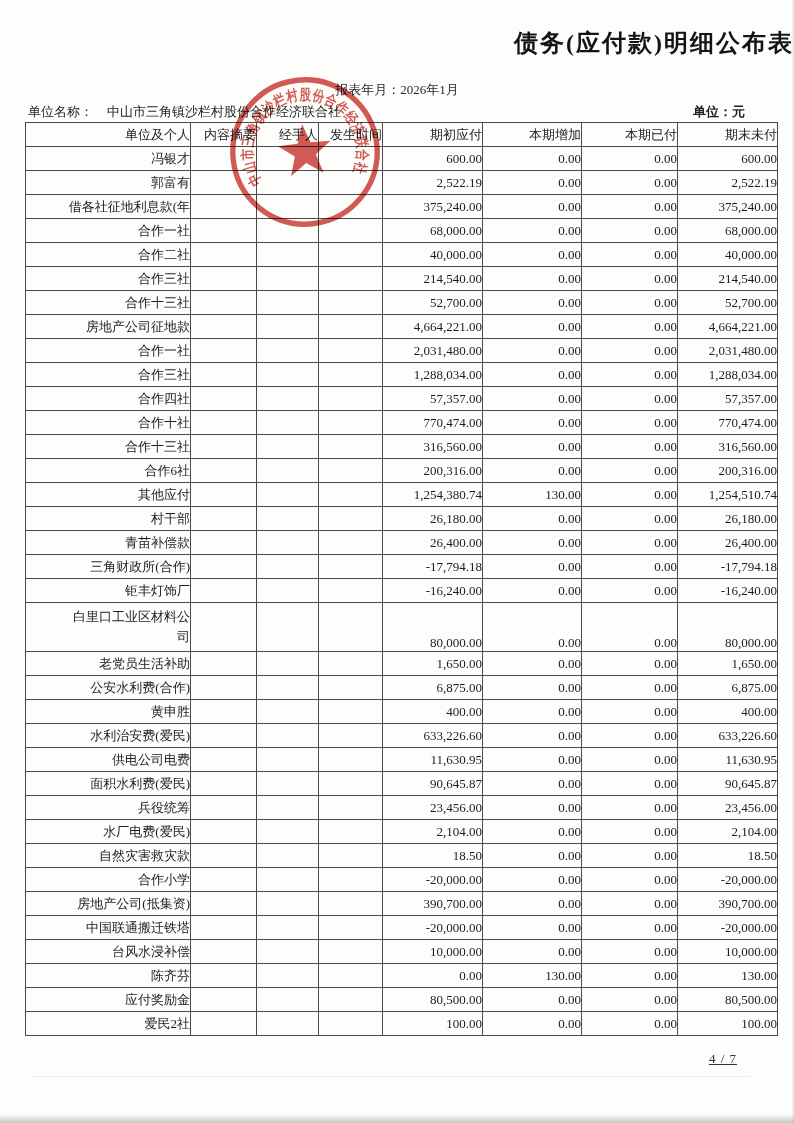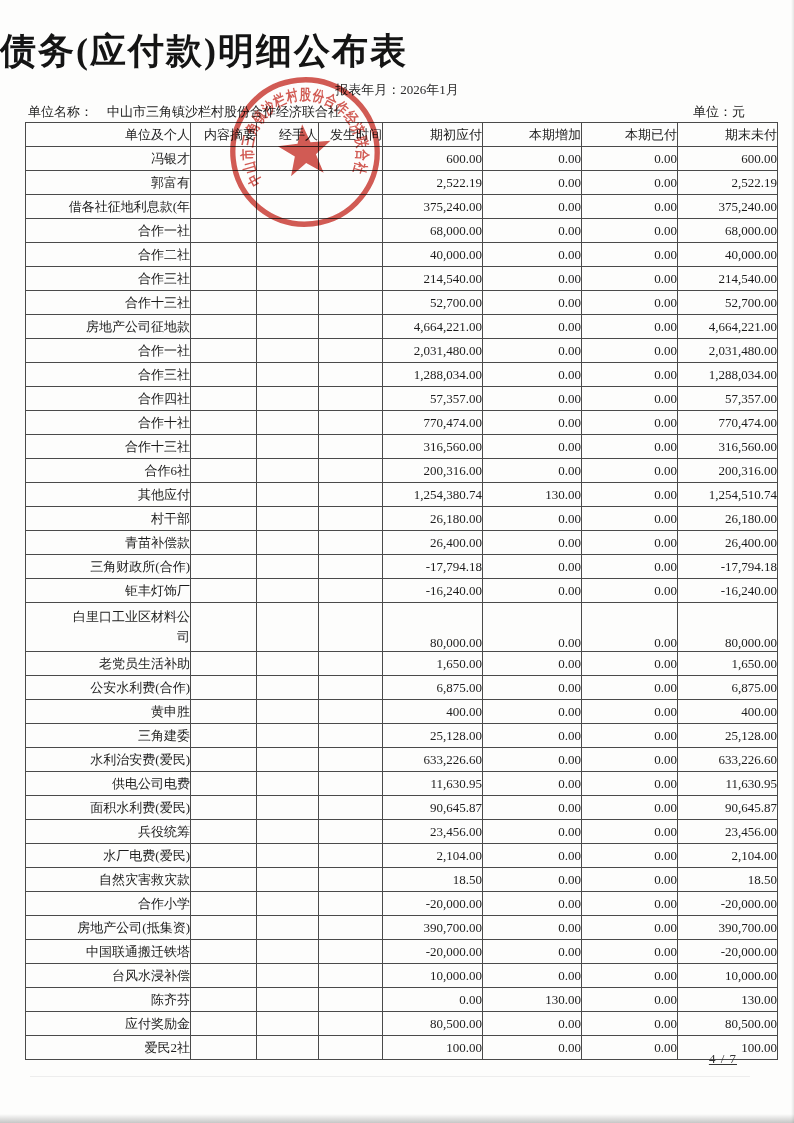--- a/index.html
+++ b/index.html
@@ -4,31 +4,31 @@
 <style>
   html,body{margin:0;padding:0;background:#e8e8e8;}
   .page{
     position:relative; width:794px; height:1123px; margin:0 auto;
     background:#fdfdfc; overflow:hidden;
     font-family:"Liberation Serif","DejaVu Serif",serif;
     color:#1e1e1e;
   }
   .doc-title{
     position:absolute; top:27px; left:0; width:100%;
-    text-align:left; font-size:36px; font-weight:700;
+    text-align:right; font-size:24px; font-weight:700;
     letter-spacing:2px; color:#141414;
   }
   .doc-subtitle{
     position:absolute; top:81px; left:0; width:100%;
     text-align:center; font-size:13px; color:#2a2a2a;
   }
   .meta-line{position:absolute; top:103px; left:28px; right:49px; height:18px; font-size:13px;}
   .meta-left{position:absolute; left:0; top:0;}
   .meta-left .val{margin-left:14px;}
-  .meta-right{position:absolute; right:0; top:0;}
+  .meta-right{position:absolute; right:0; top:0;font-weight:bold;}
   table.grid{
     position:absolute; left:25px; top:122px; width:752px;
     border-collapse:collapse; table-layout:fixed;
   }
   table.grid th, table.grid td{
     border:1px solid #4a4a4a; padding:0; overflow:hidden;
     font-weight:normal; white-space:nowrap;
   }
   table.grid th{height:23px; font-size:13px; text-align:right; color:#222;}
   table.grid td{height:23px; font-size:13px; vertical-align:middle;}
@@ -350,30 +350,20 @@
       <td class="name ind2"><span class="nm">黄申胜</span></td>
       <td class="blank"></td>
       <td class="blank"></td>
       <td class="blank"></td>
       <td class="num">400.00</td>
       <td class="num">0.00</td>
       <td class="num">0.00</td>
       <td class="num">400.00</td>
     </tr>
 
-    <tr>
-      <td class="name ind2"><span class="nm">三角建委</span></td>
-      <td class="blank"></td>
-      <td class="blank"></td>
-      <td class="blank"></td>
-      <td class="num">25,128.00</td>
-      <td class="num">0.00</td>
-      <td class="num">0.00</td>
-      <td class="num">25,128.00</td>
-    </tr>
 
     <tr>
       <td class="name ind2"><span class="nm">水利治安费(爱民)</span></td>
       <td class="blank"></td>
       <td class="blank"></td>
       <td class="blank"></td>
       <td class="num">633,226.60</td>
       <td class="num">0.00</td>
       <td class="num">0.00</td>
       <td class="num">633,226.60</td>

